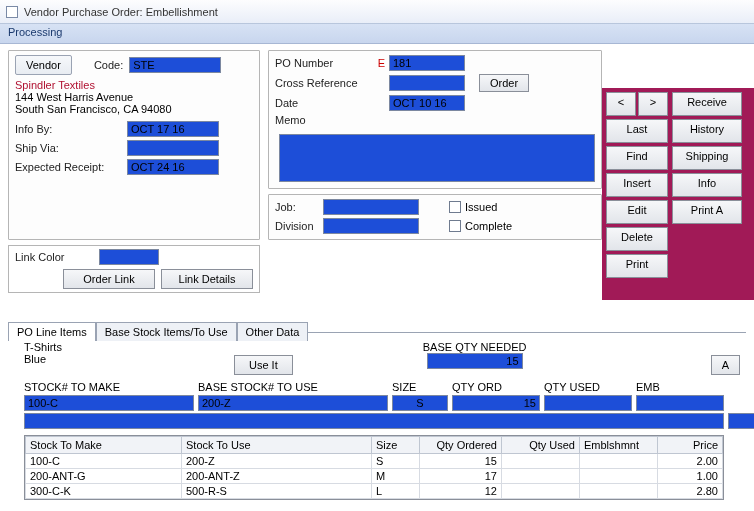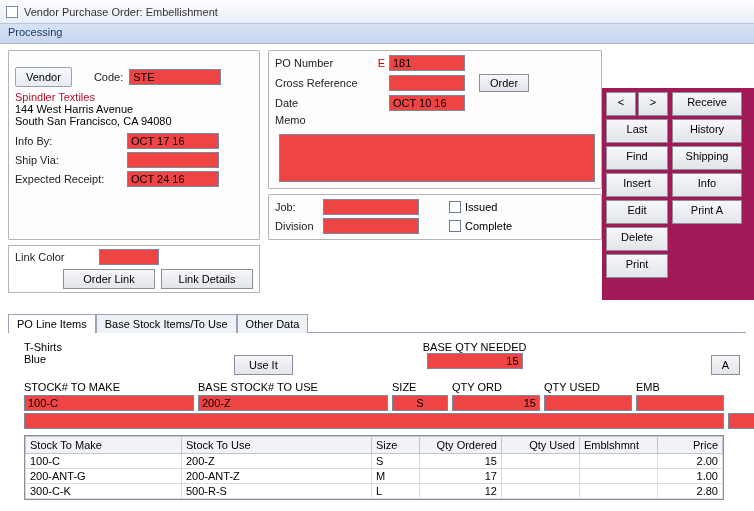--- a/index.html
+++ b/index.html
@@ -3,37 +3,37 @@
 <meta charset="utf-8">
 <style>
 * { box-sizing: border-box; margin: 0; padding: 0; font-family: "Segoe UI", Tahoma, Arial, sans-serif; font-size: 11px; }
 body { background: #fff; width: 754px; height: 511px; overflow: hidden; }
 .titlebar { height: 24px; background: linear-gradient(#fdfdfe,#e9eef8); border-bottom: 1px solid #b8c6dc; display:flex; align-items:center; padding:0 6px; color:#333;text-align:center; }
 .titlebar .tb-icon { width:12px; height:12px; border:1px solid #7a8aa6; margin-right:6px; background:#fff; }
 .procbar { height:20px; background:linear-gradient(#d7e2f4,#c8d6ee); border-bottom:1px solid #a7b7d4; color:#1b3a6e; padding:2px 8px; font-weight:500; }
 .content { position:relative; padding:6px 8px; }
 fieldset.panel { border:1px solid #b5b5b5; background:#fdfdfd; border-radius:1px; }
 .topgrid { display:flex; gap:8px; }
-.panel-vendor { width:252px; height:190px; padding:16px 6px; position:relative;}
+.panel-vendor { width:252px; height:190px; padding:4px 6px; position:relative;}
 .panel-po { width:334px; height:139px; padding:4px 6px; position:relative;}
 .panel-job { width:334px; height:46px; padding:4px 6px; position:relative; margin-top:5px;}
 .sidebox { width:152px; height:212px; position:absolute; right:0; top:44px; background:#a11a57; padding:4px 2px 4px 4px; display:grid; grid-template-columns:62px 70px; grid-auto-rows:24px; gap:3px 4px; align-content:start;}
 .btn { background:linear-gradient(#f6f7f9,#e2e5ea); border:1px solid #8a8f99; text-align:center; padding:3px 2px; cursor:pointer; font-size:11px; }
-input[type=text], textarea { border:1px solid #7c88a0; padding:1px 3px; font-size:11px; background:#ef4444; }
+input[type=text], textarea { border:1px solid #7c88a0; padding:1px 3px; font-size:11px; background:#1d4ed8; }
 label { color:#222; white-space:nowrap; }
 .row { display:flex; align-items:center; gap:4px; margin-bottom:3px; }
 .rlabel { text-align:left; }
 .vendor-title { display:flex; gap:6px; align-items:center; margin-bottom:4px;}
 .tabbtn { border:1px solid #9aa3b3; background:linear-gradient(#f6f8fb,#e8ecf2); padding:3px 10px; border-radius:2px; }
 .vendorname { color:#b01030; font-size:11px; }
 .linksec { border:1px solid #b5b5b5; margin-top:5px; width:252px; height:48px; padding:3px 6px;}
 .linksec .row { margin-bottom:4px;}
 .tabs { margin-top:20px; }
 .tabstrip { display:flex; border-bottom:1px solid #9aa3b3; }
-.tab { border:1px solid #9aa3b3; border-bottom:none; padding:3px 8px; background:#eef1f6; position:relative; top:1px; }
+.tab { border:1px solid #9aa3b3; border-bottom:none; padding:3px 8px; background:#eef1f6; position:relative; top:9px; }
 .tab.active { background:#fff; }
 .tabbody { border:0; padding:8px 6px 6px 16px; }
 .ghead { display:grid; grid-template-columns:170px 190px 56px 88px 88px 88px 76px; gap:4px; font-size:10.5px; margin-top:6px;}
 .grow { display:grid; grid-template-columns:170px 190px 56px 88px 88px 88px 76px; gap:4px; margin-top:2px;}
 .tblwrap { border:1px solid #8a8f99; margin-top:6px; width:700px; }
 .tbl { width:100%; border-collapse:collapse; }
 .tbl th { background:#f1f3f7; border:1px solid #bfc6d1; padding:2px 4px; text-align:left; font-weight:400; font-size:11px;}
 .tbl th.num { text-align:right;}
 .tbl td { border:1px solid #d7dbe2; padding:1px 4px; font-size:11px;}
 .tbl td.num { text-align:right;}

